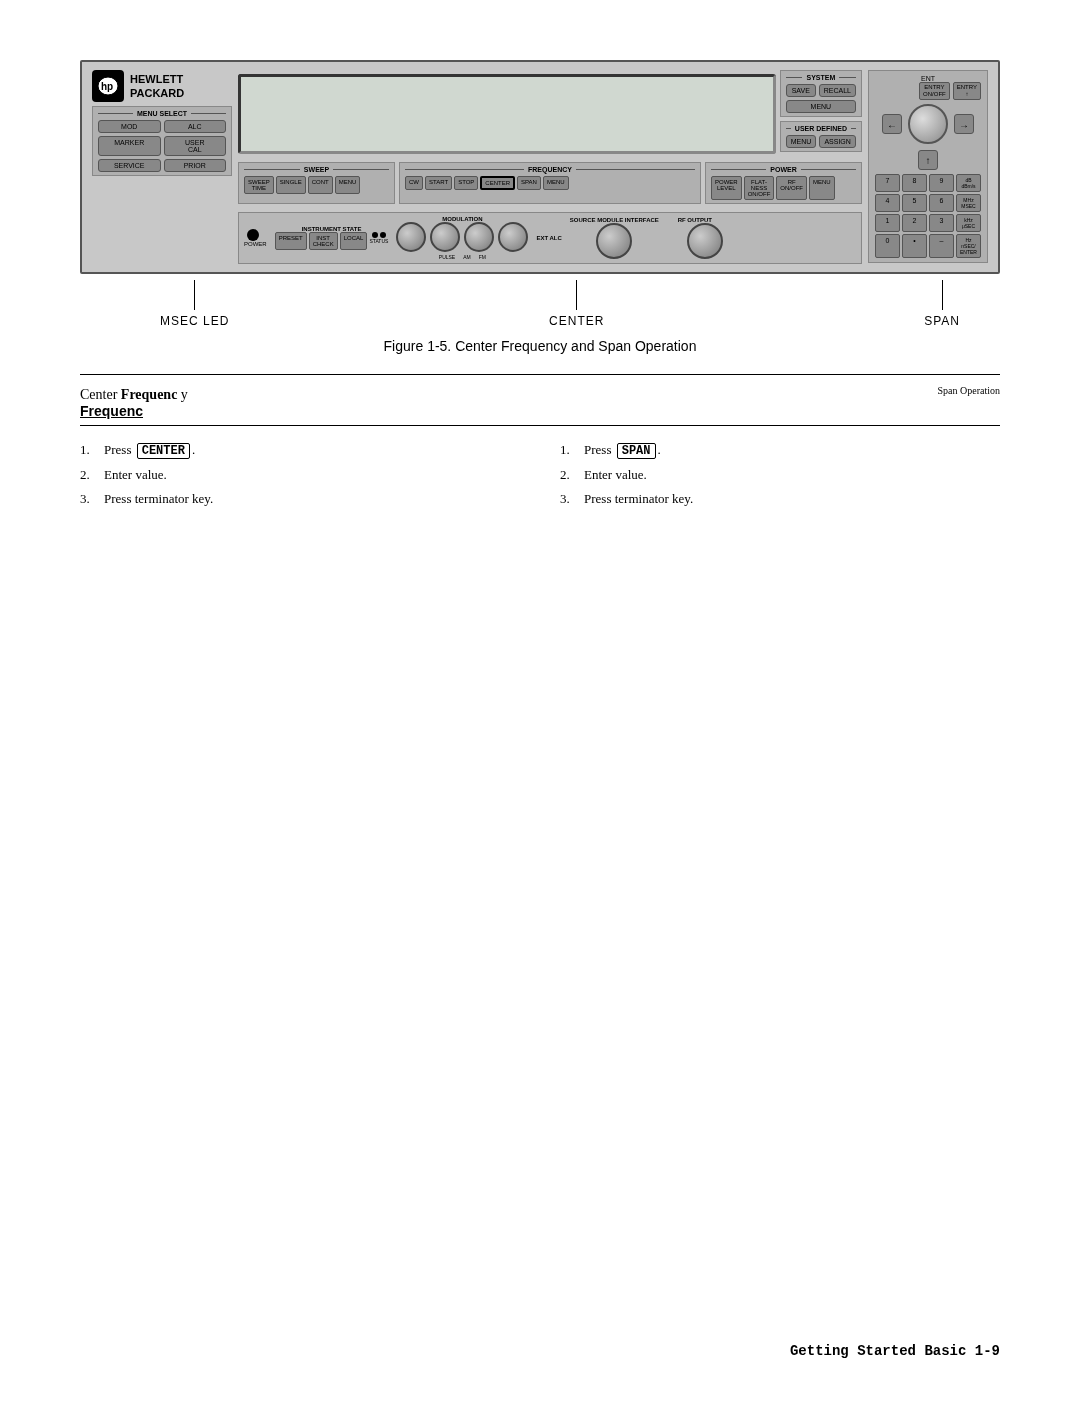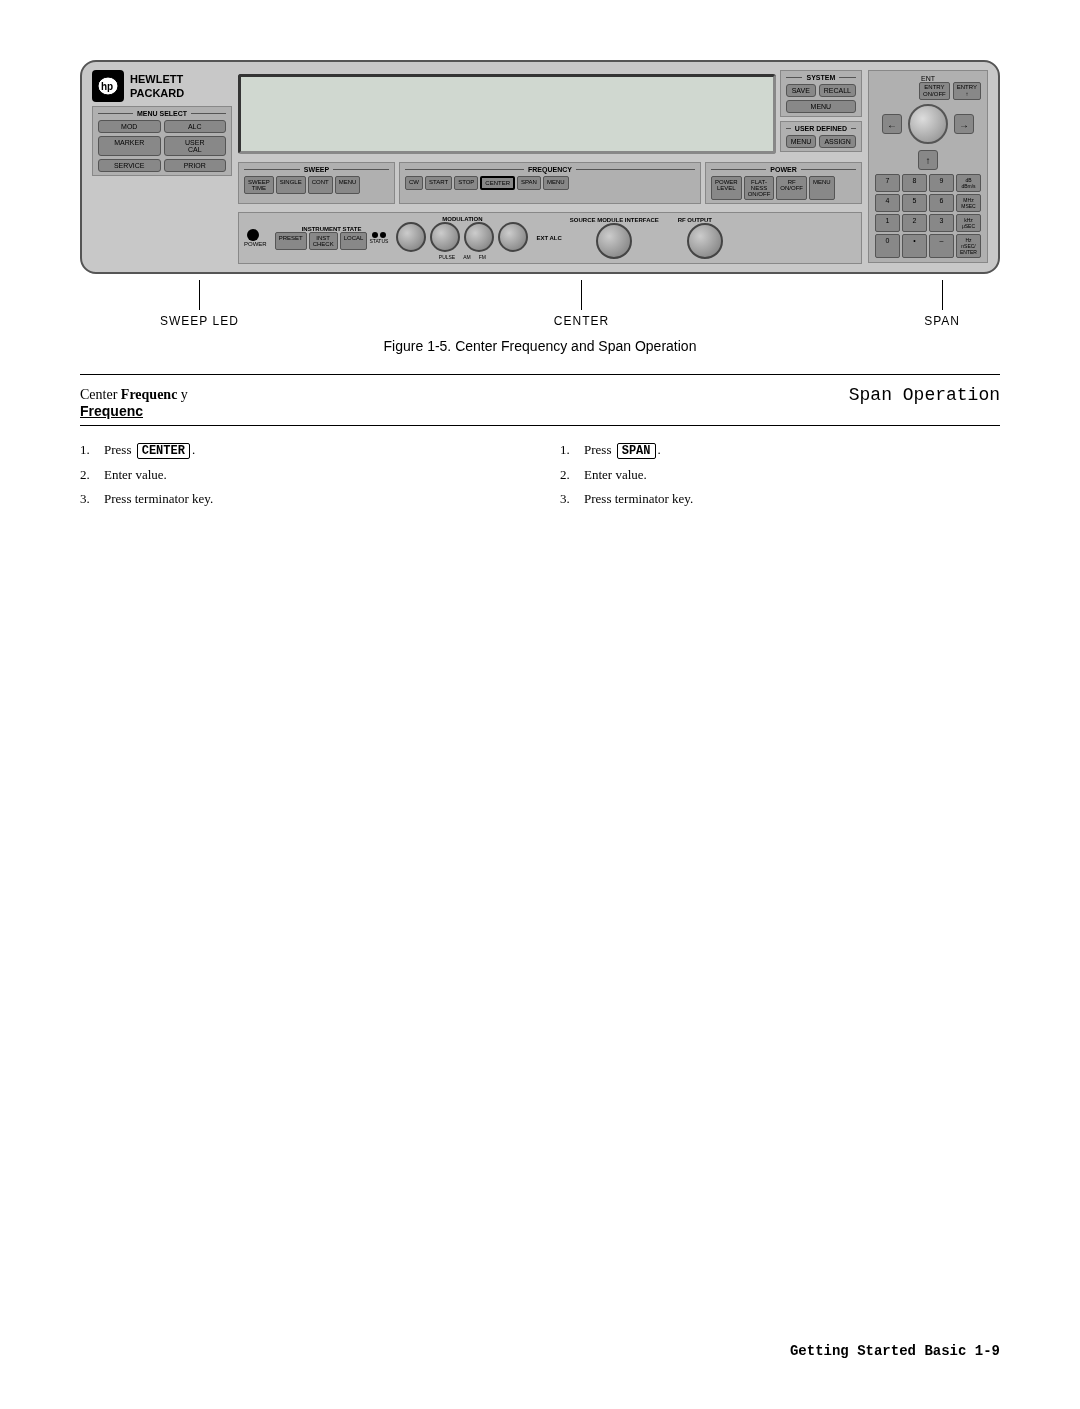--- a/index.html
+++ b/index.html
@@ -14,21 +14,21 @@
 
     
     .instrument-container {
       width: 100%;
       margin-bottom: 10px;
     }
 
     .instrument-body {
       background: #c8c8c8;
       border: 2px solid #555;
-      border-radius: 16px;
+      border-radius: 2px;
       padding: 8px 10px;
       position: relative;
       width: 100%;
     }
 
     .logo-area {
       display: flex;
       align-items: center;
       gap: 6px;
     }
@@ -543,21 +543,21 @@
         </div>
       </div>
     </div>
 
   </div>
 
   <div style="display:flex; justify-content:space-between; padding:0 40px 0 80px; margin-top:6px; position:relative;">
 
     <div style="display:flex;flex-direction:column;align-items:center;">
       <div style="width:1px;height:30px;background:#000;margin-bottom:4px;"></div>
-      <span class="sweep-led-label">SWEEP  LED</span>
+      <span class="sweep-led-label">MSEC  LED</span>
     </div>
 
     <div style="display:flex;flex-direction:column;align-items:center;">
       <div style="width:1px;height:30px;background:#000;margin-bottom:4px;"></div>
       <span class="sweep-led-label">CENTER</span>
     </div>
 
     <div style="display:flex;flex-direction:column;align-items:center;">
       <div style="width:1px;height:30px;background:#000;margin-bottom:4px;"></div>
       <span class="sweep-led-label">SPAN</span>
@@ -573,21 +573,21 @@
 
 <div class="divider-section"></div>
 
 <div class="operation-header">
   <div>
     <span style="font-size:14px;font-family:'Times New Roman',serif;">
       Center <strong>Frequenc</strong> y
     </span>
     <div style="font-size:14px;font-family:Arial,sans-serif;font-weight:bold;text-decoration:underline;">Frequenc</div>
   </div>
-  <div style="font-size:18px;font-family:Liberation Mono, monospace;">Span  Operation</div>
+  <div style="font-size:10px;font-family:Liberation Serif, serif;">Span  Operation</div>
 </div>
 
 <div style="border-top:1px solid #000;margin:6px 0;"></div>
 
 <div class="op-columns">
 
   <div class="op-col">
     <div class="op-step">
       <span class="op-step-num">1.</span>
       <span>Press <span class="key-box">CENTER</span>.</span>

